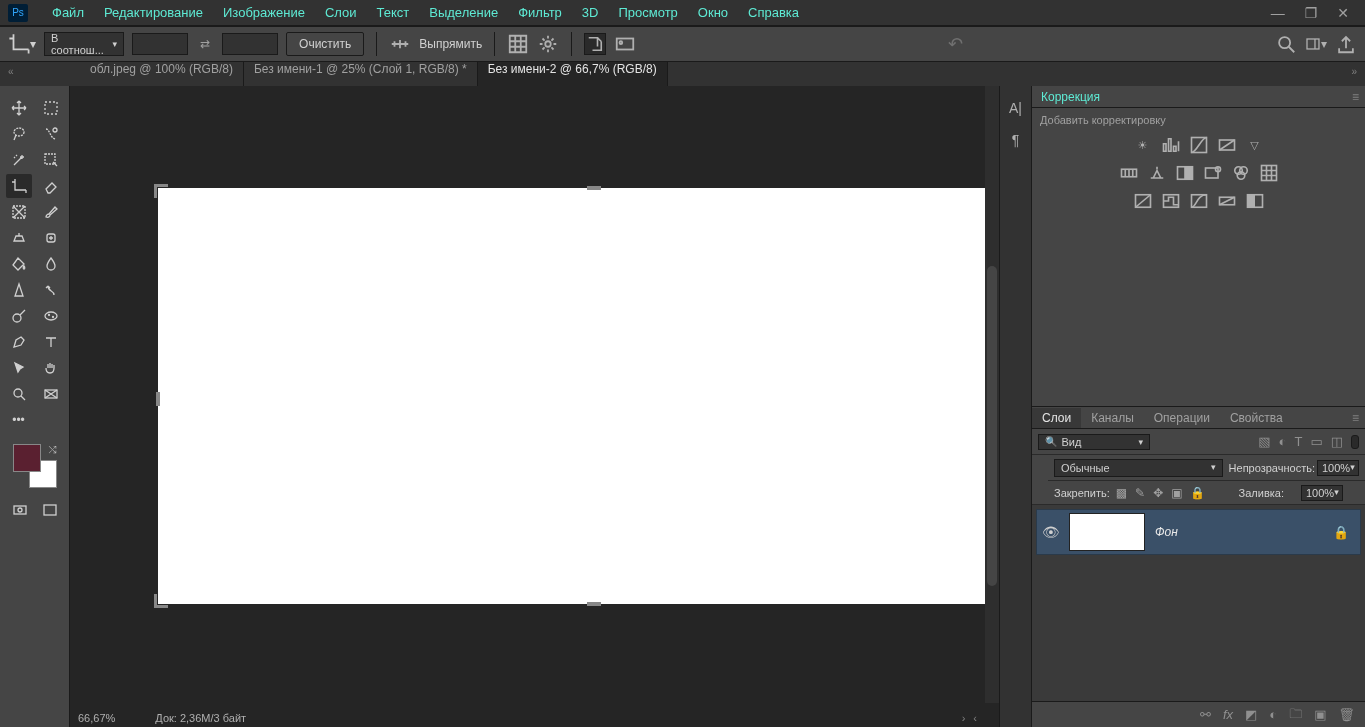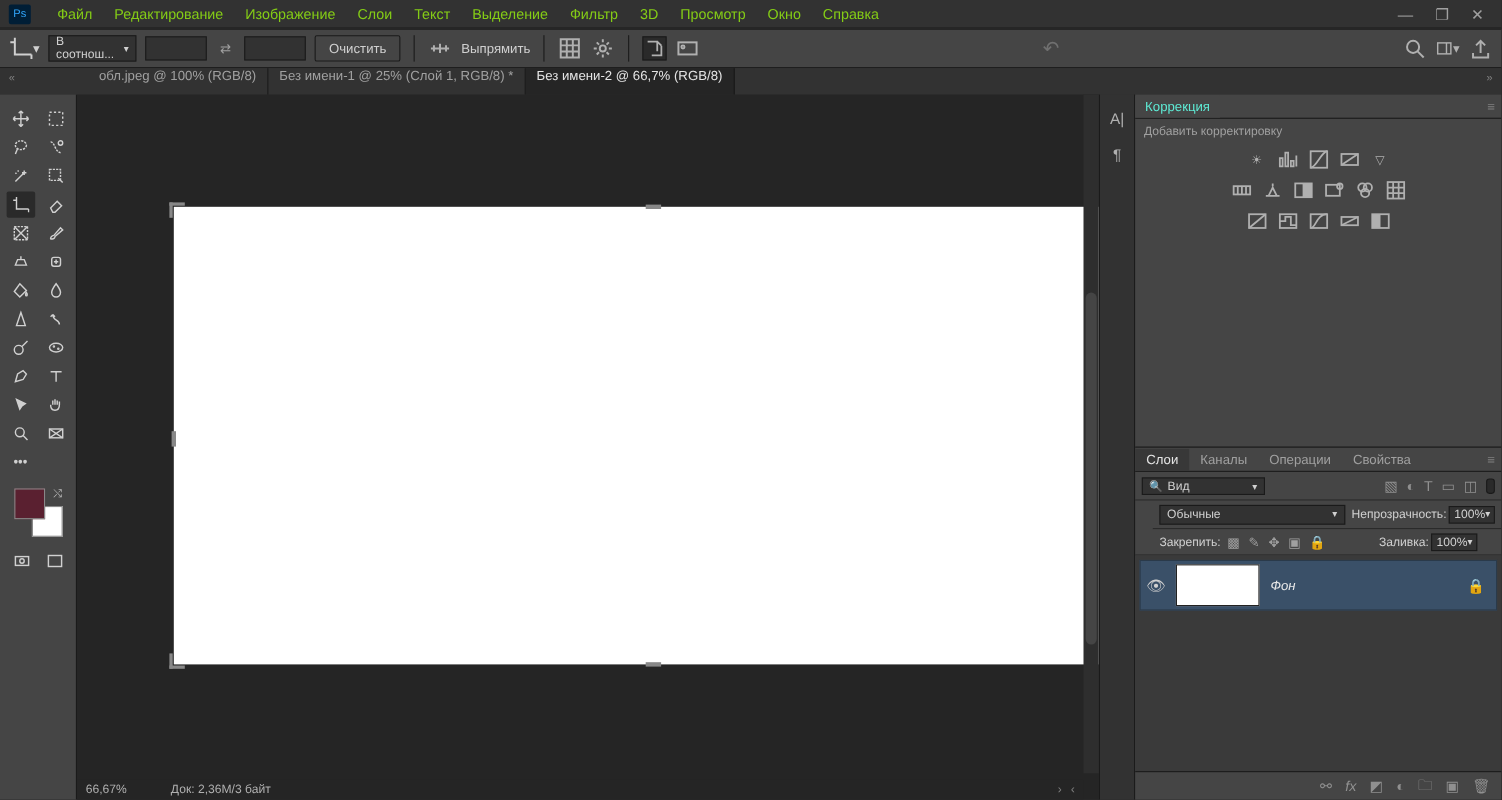--- a/index.html
+++ b/index.html
@@ -1,21 +1,21 @@
 <!DOCTYPE html>
 <html><head>
 <meta charset="utf-8">
 <style>
 * { margin: 0; padding: 0; box-sizing: border-box; font-family: "Segoe UI", Tahoma, sans-serif; }
 body { width: 1365px; height: 727px; background: #323232; color: #d0d0d0; overflow: hidden; font-size: 12px; }
 
 
 .menubar { height: 26px; background: #323232; display: flex; align-items: center; padding: 0 8px; gap: 0; border-bottom: 1px solid #1a1a1a; }
 .ps-icon { width: 20px; height: 18px; background: #001e36; color: #31a8ff; font-weight: normal; font-size: 10px; display: flex; align-items: center; justify-content: center; border-radius: 2px; margin-right: 14px; }
-.menubar .menu-item { padding: 4px 10px; color: #84cc16; cursor: pointer; font-size: 13px; }
+.menubar .menu-item { padding: 4px 10px; color: #5eead4; cursor: pointer; font-size: 13px; }
 .window-controls { margin-left: auto; display: flex; gap: 20px; padding-right: 8px; }
 .window-controls span { cursor: pointer; color: #a0a0a0; font-size: 14px; }
 
 
 .optionsbar { height: 36px; background: #454545; display: flex; align-items: center; padding: 0 8px; gap: 8px; border-bottom: 1px solid #1a1a1a; border-top: 1px solid #1a1a1a;}
 .tool-icon-box { width: 28px; height: 24px; display: flex; align-items: center; justify-content: center; color: #d0d0d0; }
 .dropdown { height: 24px; background: #323232; border: 1px solid #1a1a1a; display: flex; align-items: center; padding: 0 6px; font-size: 11px; color: #d0d0d0; cursor: pointer; }
 .dropdown::after { content: '▾'; margin-left: 4px; font-size: 9px; }
 .num-field { width: 56px; height: 22px; background: #323232; border: 1px solid #1a1a1a; }
 .swap-icon { color: #a0a0a0; cursor: pointer; padding: 0 4px; }
@@ -97,21 +97,21 @@
 
 .layers-blend { height: 26px; display: flex; align-items: center; padding: 0 6px; gap: 6px; border-bottom: 1px solid #2a2a2a; font-size: 11px; margin-left: 16px; }
 .blend-dd { background: #323232; border: 1px solid #1a1a1a; padding: 2px 6px; width: 170px; display: flex; }
 .blend-dd::after { content: '▾'; margin-left: auto; font-size: 9px; }
 .opacity-block { margin-left: auto; display: flex; align-items: center; gap: 2px; }
 .pct-field { background: #323232; border: 1px solid #1a1a1a; padding: 1px 4px; width: 42px; display: flex; }
 .pct-field::after { content: '▾'; margin-left: auto; font-size: 9px; }
 
 .layers-lock { height: 24px; display: flex; align-items: center; padding: 0 22px; gap: 6px; border-bottom: 1px solid #2a2a2a; font-size: 11px; }
 .lock-icons { display: flex; gap: 8px; color: #a0a0a0; font-size: 12px; }
-.fill-block { margin-left: auto; display: flex; align-items: center; gap: 2px; }
+.fill-block { margin-left: auto; display: flex; align-items: center; gap: 17px; }
 
 .layers-list { flex: 1; background: #3a3a3a; padding: 4px 0; overflow: auto; }
 .layer-row { height: 46px; display: flex; align-items: center; background: #3a5068; margin: 0 4px; border: 1px solid #2a3a4a; }
 .layer-eye { width: 28px; text-align: center; color: #d0d0d0; font-size: 14px; }
 .layer-thumb { width: 76px; height: 38px; background: #fff; border: 1px solid #222; margin-left: 4px; }
 .layer-name { margin-left: 10px; font-style: italic; font-size: 12px; color: #e8e8e8; }
 .layer-lock { margin-left: auto; margin-right: 10px; color: #d0d0d0; font-size: 13px; }
 
 .layers-footer { height: 26px; display: flex; align-items: center; justify-content: flex-end; gap: 12px; padding: 0 10px; border-top: 1px solid #1a1a1a; color: #909090; font-size: 13px; }
 

